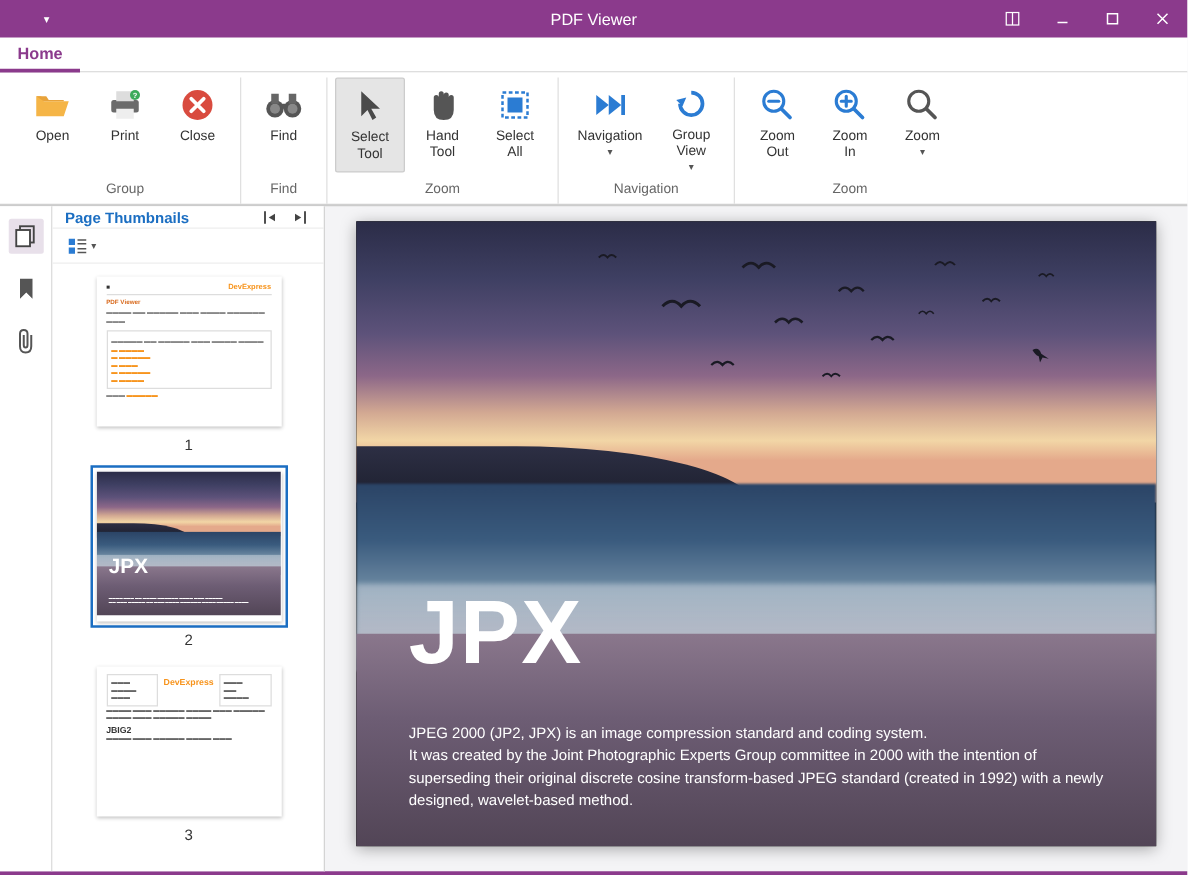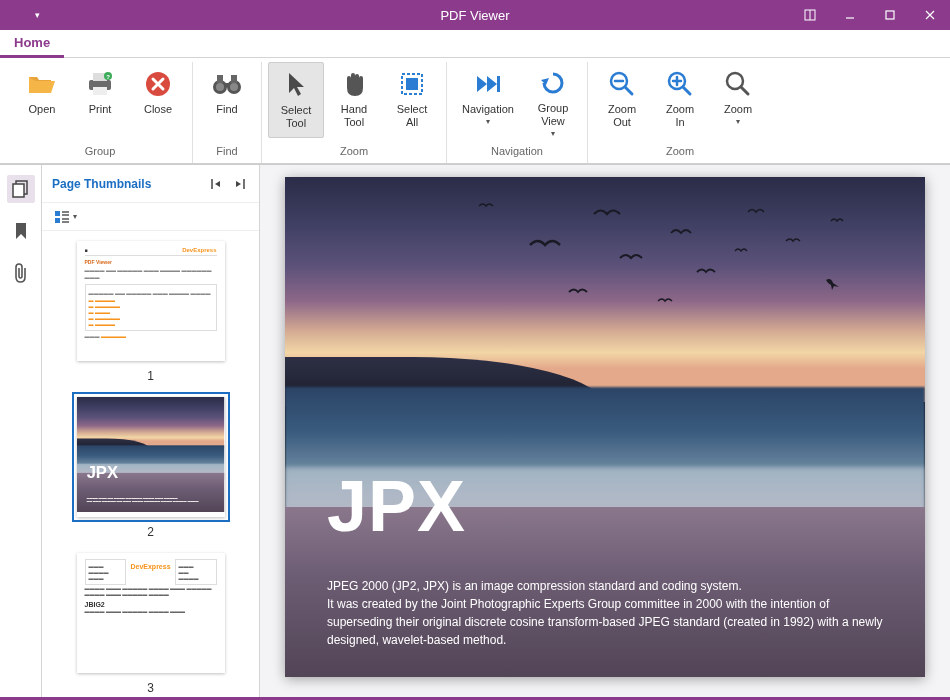--- a/index.html
+++ b/index.html
@@ -28,21 +28,21 @@
 .ribbon-btn .caret { font-size: 8px; color: #555; margin-top: 1px; }
 
 .content { display: flex; height: calc(700px - 30px - 28px - 106px - 3px); background: #f4f4f6; border-top: 1px solid #ccc; }
 .bottombar { height: 3px; background: #8b3a8c; }
 
 .sidetabs { width: 42px; background: #fff; border-right: 1px solid #d4d4d4; display: flex; flex-direction: column; align-items: center; padding-top: 10px; gap: 14px; }
 .sidetab { width: 28px; height: 28px; display: flex; align-items: center; justify-content: center; cursor: pointer; border-radius: 2px; }
 .sidetab.active { background: #e8e0ea; }
 
 .panel { width: 218px; background: #fff; border-right: 1px solid #d4d4d4; display: flex; flex-direction: column; }
-.panel-head { height: 38px; display: flex; align-items: center; padding: 0 10px; border-bottom: 1px solid #eee; }
+.panel-head { height: 18px; display: flex; align-items: center; padding: 0 10px; border-bottom: 1px solid #eee; }
 .panel-head .title { color: #1b6ec2; font-weight: 600; font-size: 12px; flex: 1; }
 .panel-head .pbtn { width: 20px; height: 20px; display: flex; align-items: center; justify-content: center; cursor: pointer; margin-left: 2px; border: 1px solid transparent; }
 .panel-tools { height: 28px; display: flex; align-items: center; padding: 0 8px; border-bottom: 1px solid #eee; }
 .panel-tools .tool { display: flex; align-items: center; gap: 3px; cursor: pointer; padding: 2px 4px; }
 
 .thumbs { flex: 1; overflow: auto; padding: 10px 0; }
 .thumb-wrap { display: flex; flex-direction: column; align-items: center; margin-bottom: 14px; }
 .thumb { width: 148px; height: 120px; background: #fff; box-shadow: 0 1px 3px rgba(0,0,0,.25); cursor: pointer; position: relative; overflow: hidden; }
 .thumb.selected { outline: 2px solid #1b6ec2; outline-offset: 3px; }
 .thumb-num { margin-top: 8px; font-size: 12px; color: #333; }

